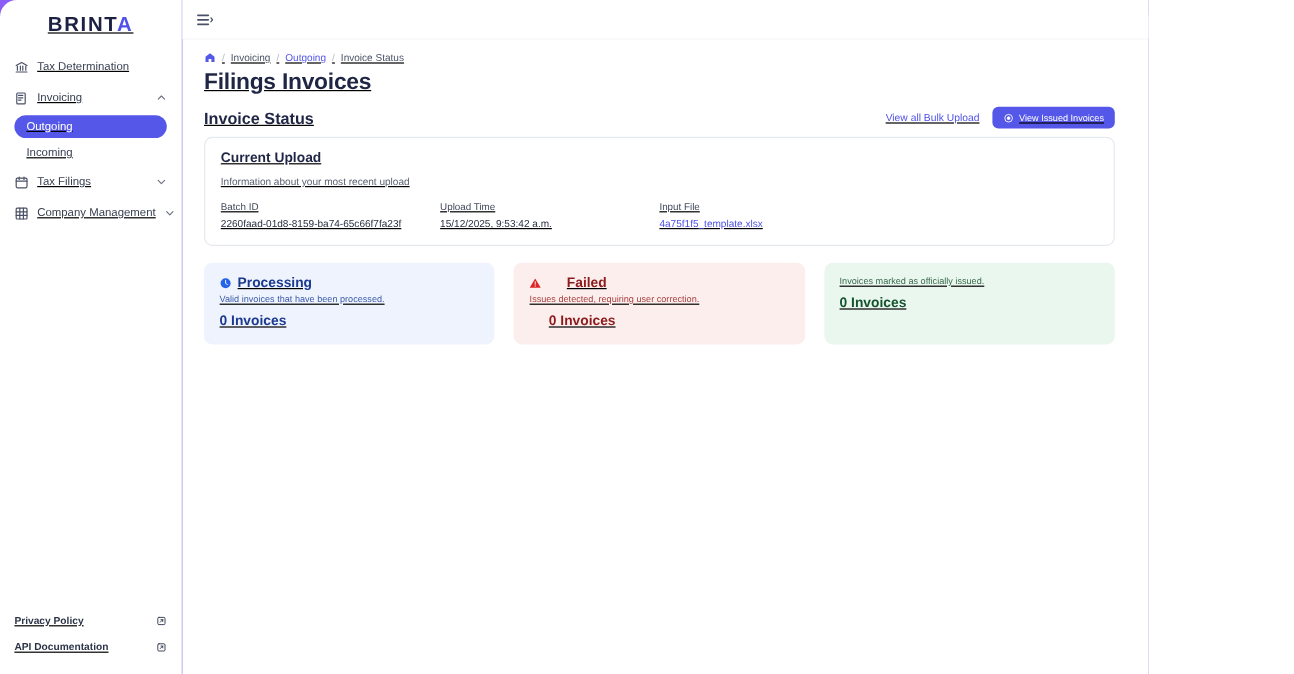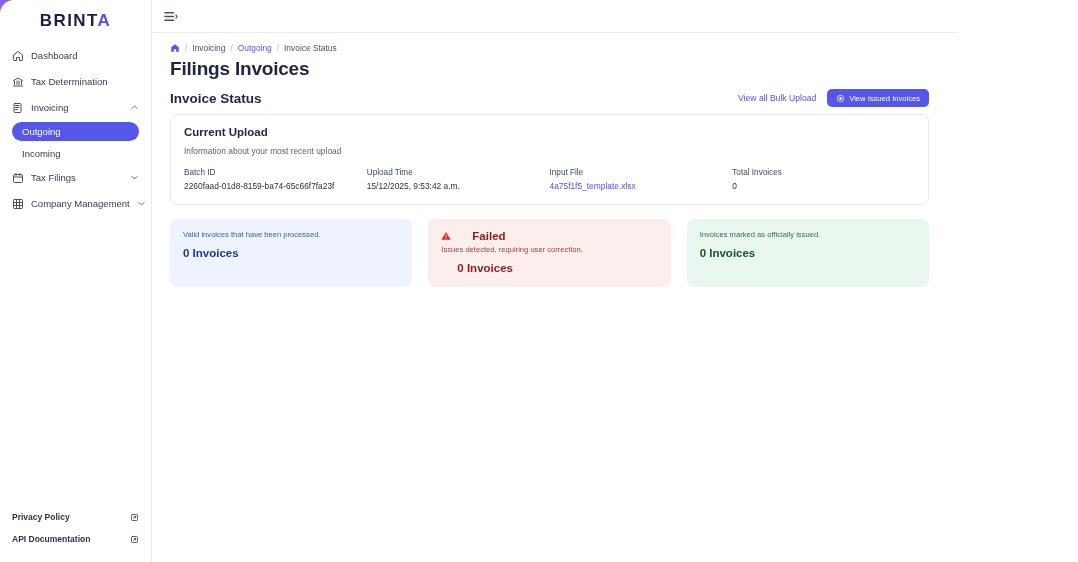--- a/index.html
+++ b/index.html
@@ -7,20 +7,21 @@
     width: 1078px; height: 562px;
     background: #ffffff;
     font-family: "Liberation Sans", sans-serif;
     overflow: hidden;
   }
   .app {
     position: relative;
     width: 957px; height: 562px;
     background: #8b5cf6;
     display: flex;
+    text-decoration: underline;
   }
 
   
   .sidebar {
     width: 152px;
     height: 562px;
     background: #ffffff;
     border-right: 1px solid #e8e9ee;
     border-top-left-radius: 14px;
     display: flex;
@@ -349,28 +350,20 @@
 
 <div class="app">
 
   <aside class="sidebar">
     <div class="brand">
       <div class="brand-text"><span>BRINT</span><span class="accent">A</span></div>
     </div>
 
     <nav class="nav">
 
-      <div class="nav-item">
-        <span class="ico">
-          <svg viewBox="0 0 24 24" width="12" height="12" fill="none" stroke="currentColor" stroke-width="2" stroke-linecap="round" stroke-linejoin="round">
-              <path d="M3 10l9-7 9 7v10a1 1 0 0 1-1 1h-5v-6H9v6H4a1 1 0 0 1-1-1z"></path>
-            </svg>
-        </span>
-        <span class="label">Dashboard</span>
-      </div>
 
       <div class="nav-item">
         <span class="ico">
           <svg viewBox="0 0 24 24" width="12" height="12" fill="none" stroke="currentColor" stroke-width="2" stroke-linecap="round" stroke-linejoin="round">
               <path d="M3 9l9-5 9 5"></path>
               <path d="M5 10v7M10 10v7M14 10v7M19 10v7"></path>
               <path d="M3 20h18"></path>
             </svg>
         </span>
         <span class="label">Tax Determination</span>
@@ -507,30 +500,35 @@
             <div class="meta-value">2260faad-01d8-8159-ba74-65c66f7fa23f</div>
           </div>
           <div>
             <div class="meta-label">Upload Time</div>
             <div class="meta-value">15/12/2025, 9:53:42 a.m.</div>
           </div>
           <div>
             <div class="meta-label">Input File</div>
             <div class="meta-value link">4a75f1f5_template.xlsx</div>
           </div>
-          <div>
-            <div class="meta-label">Total Invoices</div>
-            <div class="meta-value">0</div>
+        </div>
+      </div>
+
+      <div class="status-row">
+
+        <div class="status-card sc-processing">
+          <div class="status-head">
+            <span class="status-ico">
+              <svg viewBox="0 0 24 24" width="10" height="10" fill="currentColor">
+                  <circle cx="12" cy="12" r="10"></circle>
+                  <path d="M12 6.5v6l3.6 2.1" stroke="#eef3fe" stroke-width="2" fill="none" stroke-linecap="round"></path>
+                </svg>
+            </span>
+            <span class="status-name">Processing</span>
           </div>
-        </div>
-      </div>
-
-      <div class="status-row">
-
-        <div class="status-card sc-processing">
           <div class="status-desc">Valid invoices that have been processed.</div>
           <div class="status-count">0 Invoices</div>
         </div>
 
         <div class="status-card sc-failed">
           <div class="status-head">
             <span class="status-ico">
               <svg viewBox="0 0 24 24" width="10" height="10" fill="currentColor">
                   <path d="M12 2.6L23 21H1z"></path>
                   <path d="M12 9v5.2M12 17.2v.9" stroke="#fdeeee" stroke-width="2" stroke-linecap="round"></path>

